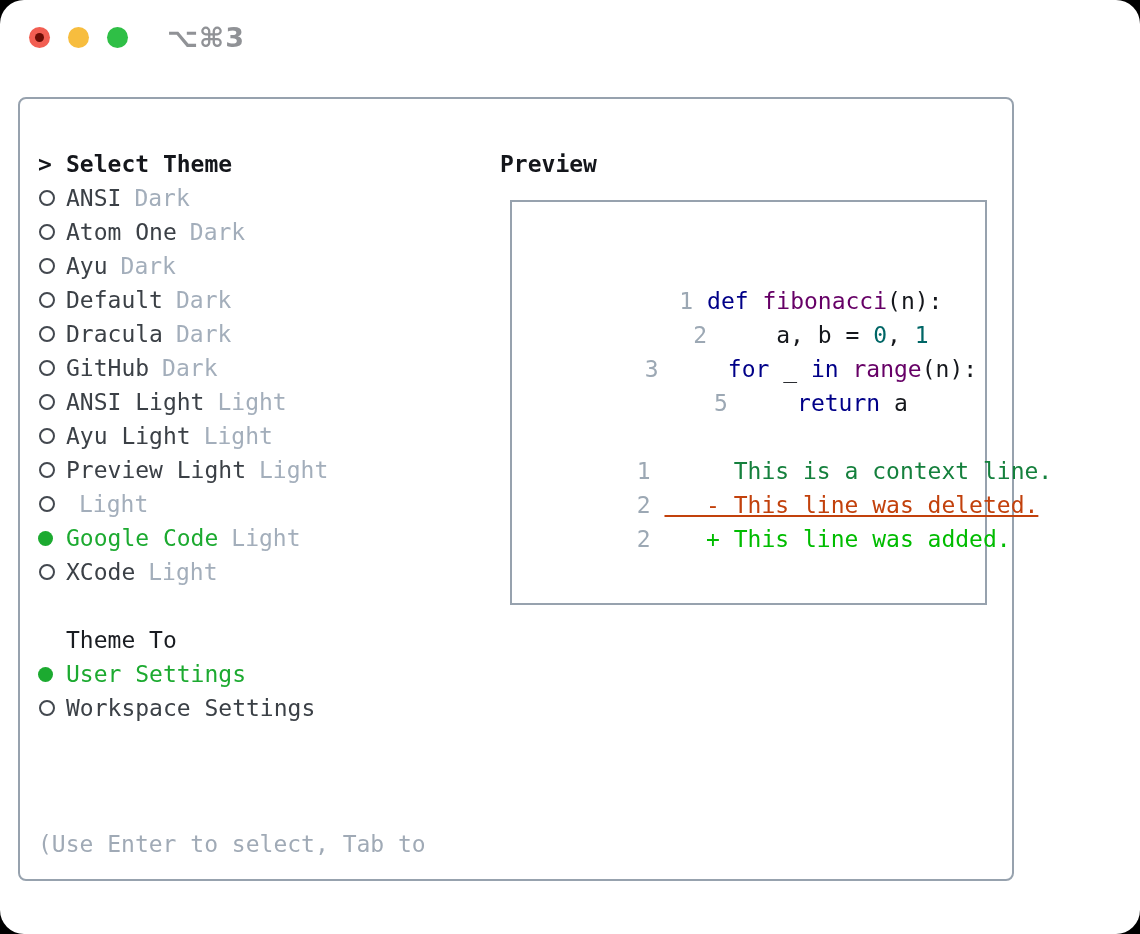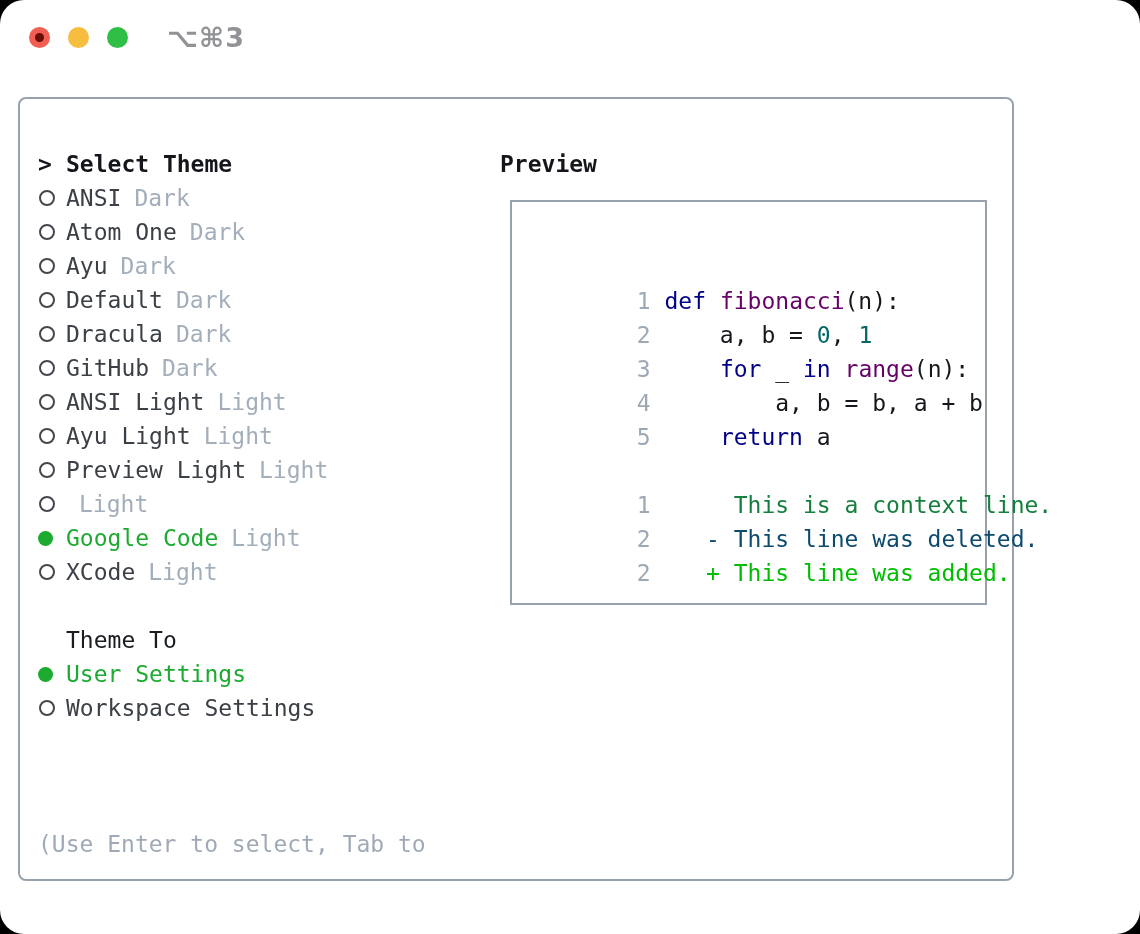--- a/index.html
+++ b/index.html
@@ -41,28 +41,28 @@
   .apply-title { color:#191c21; }
   .spacer { height:34px; }
   .help { margin-top:34px; color:#a0aab6; line-height:34px; white-space:pre; }
 
   
   .right-title { position:absolute; left:480px; top:48px; height:34px; display:flex;
                  align-items:center; font-size:23px; font-weight:bold; color:#14161b; }
   .preview-box { position:absolute; left:490px; top:101px; width:477px; height:405px;
                  box-sizing:border-box; border:2px solid #97a2ae; background:#ffffff;
                  padding:48px 0 0 14px; font-size:23px; }
-  .cl { height:34px; line-height:34px; white-space:pre; }
+  .cl { height:34px; line-height:34px; white-space:pre;text-align:center; }
   .ln  { color:#9ca8b4; margin-right:1ch; }
   .kw  { color:#000088; }
   .fn  { color:#660066; }
   .lit { color:#006666; }
   .pl  { color:#15171c; }
   .ctx { color:#15803d; }
-  .del { color:#0c4a6e; }
+  .del { color:#c2410c;text-decoration:underline; }
   .add { color:#00bc00; }
 </style>
 </head>
 <body>
 
 <div class="window">
 
   <div class="titlebar">
     <div class="lights">
       <span class="light red">
@@ -172,23 +172,20 @@
       <div class="cl">
         <span class="ln">1</span><span class="kw">def</span><span class="pl"> </span><span class="fn">fibonacci</span><span class="pl">(n):</span>
       </div>
       <div class="cl">
         <span class="ln">2</span><span class="pl">    a, b = </span><span class="lit">0</span><span class="pl">, </span><span class="lit">1</span>
       </div>
       <div class="cl">
         <span class="ln">3</span><span class="pl">    </span><span class="kw">for</span><span class="pl"> _ </span><span class="kw">in</span><span class="pl"> </span><span class="fn">range</span><span class="pl">(n):</span>
       </div>
       <div class="cl">
-        <span class="ln">4</span><span class="pl">        a, b = b, a + b</span>
-      </div>
-      <div class="cl">
         <span class="ln">5</span><span class="pl">    </span><span class="kw">return</span><span class="pl"> a</span>
       </div>
 
       <div class="cl"></div>
 
       <div class="cl">
         <span class="ln">1</span><span class="ctx">     This is a context line.</span>
       </div>
       <div class="cl">
         <span class="ln">2</span><span class="del">   - This line was deleted.</span>

